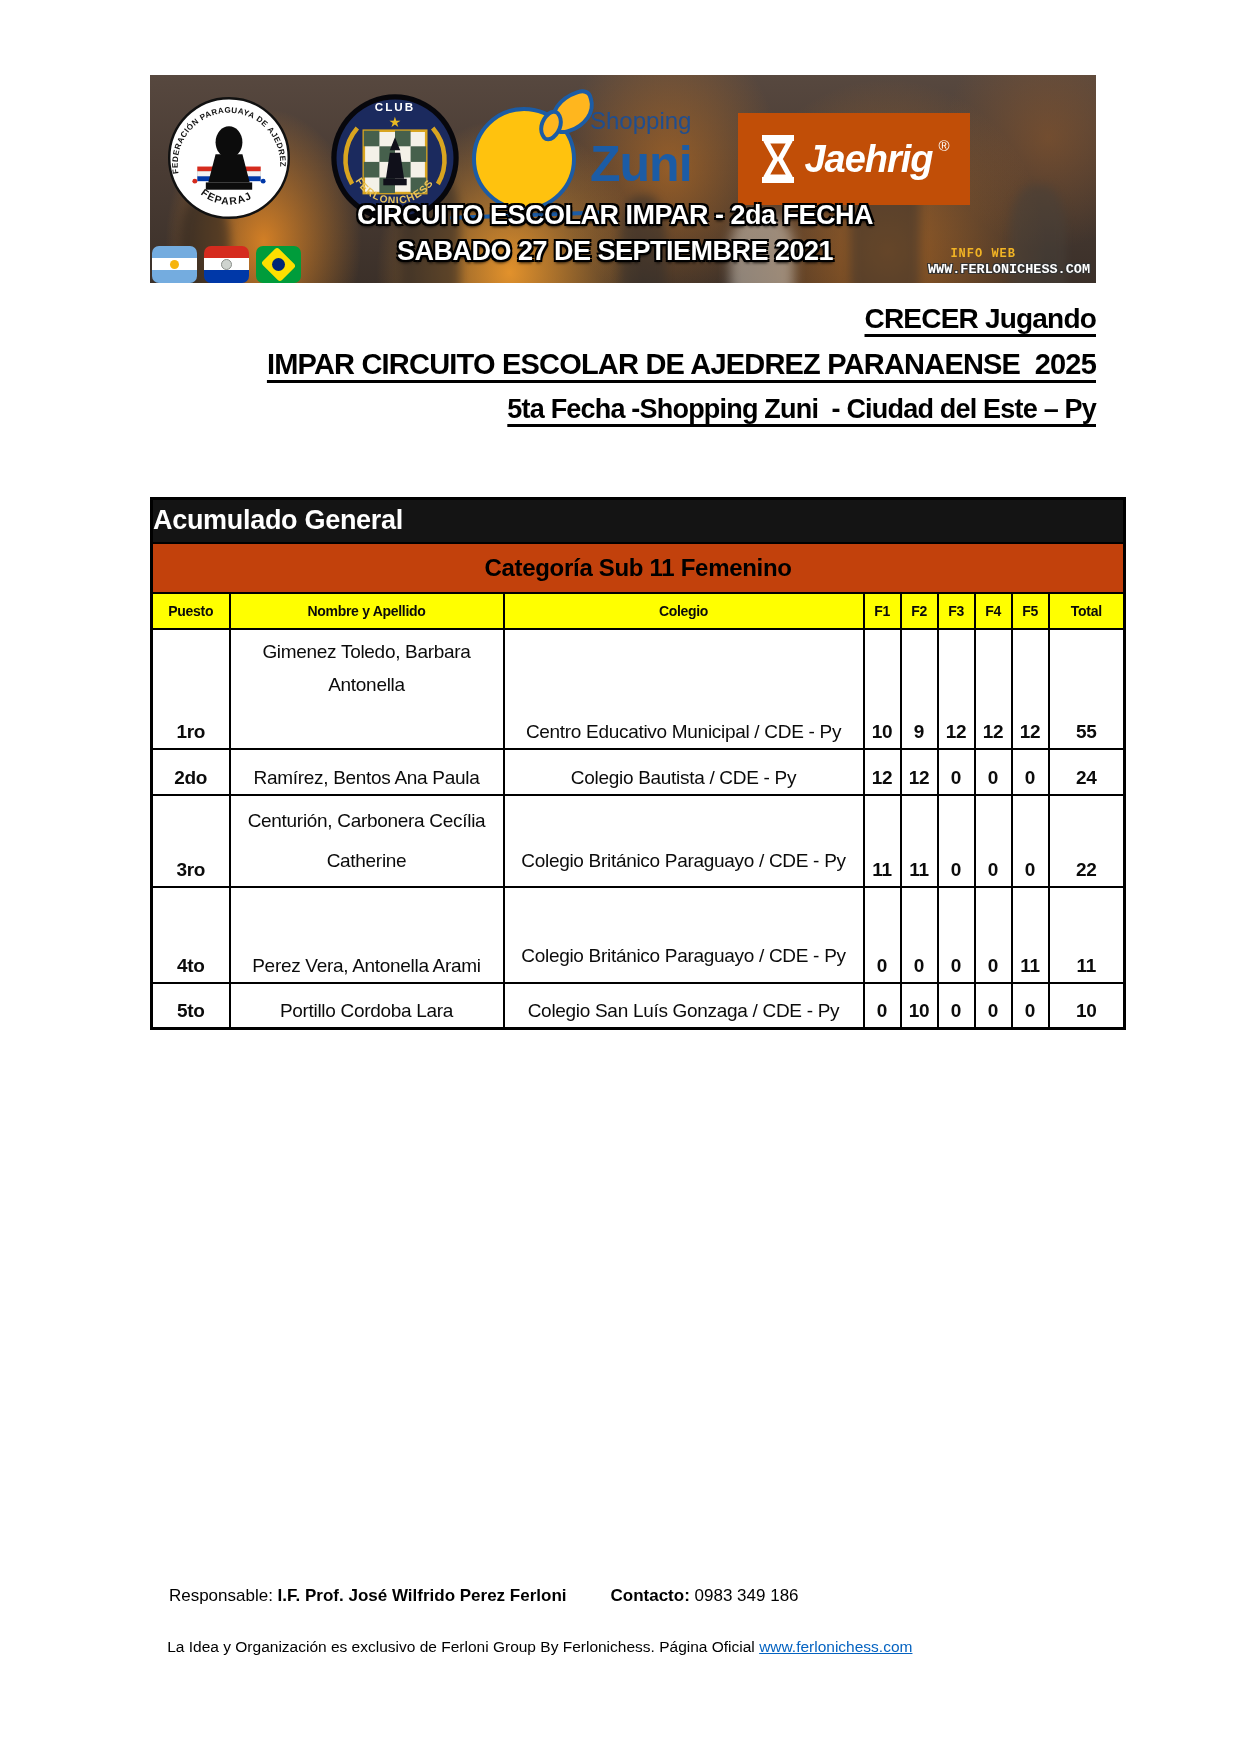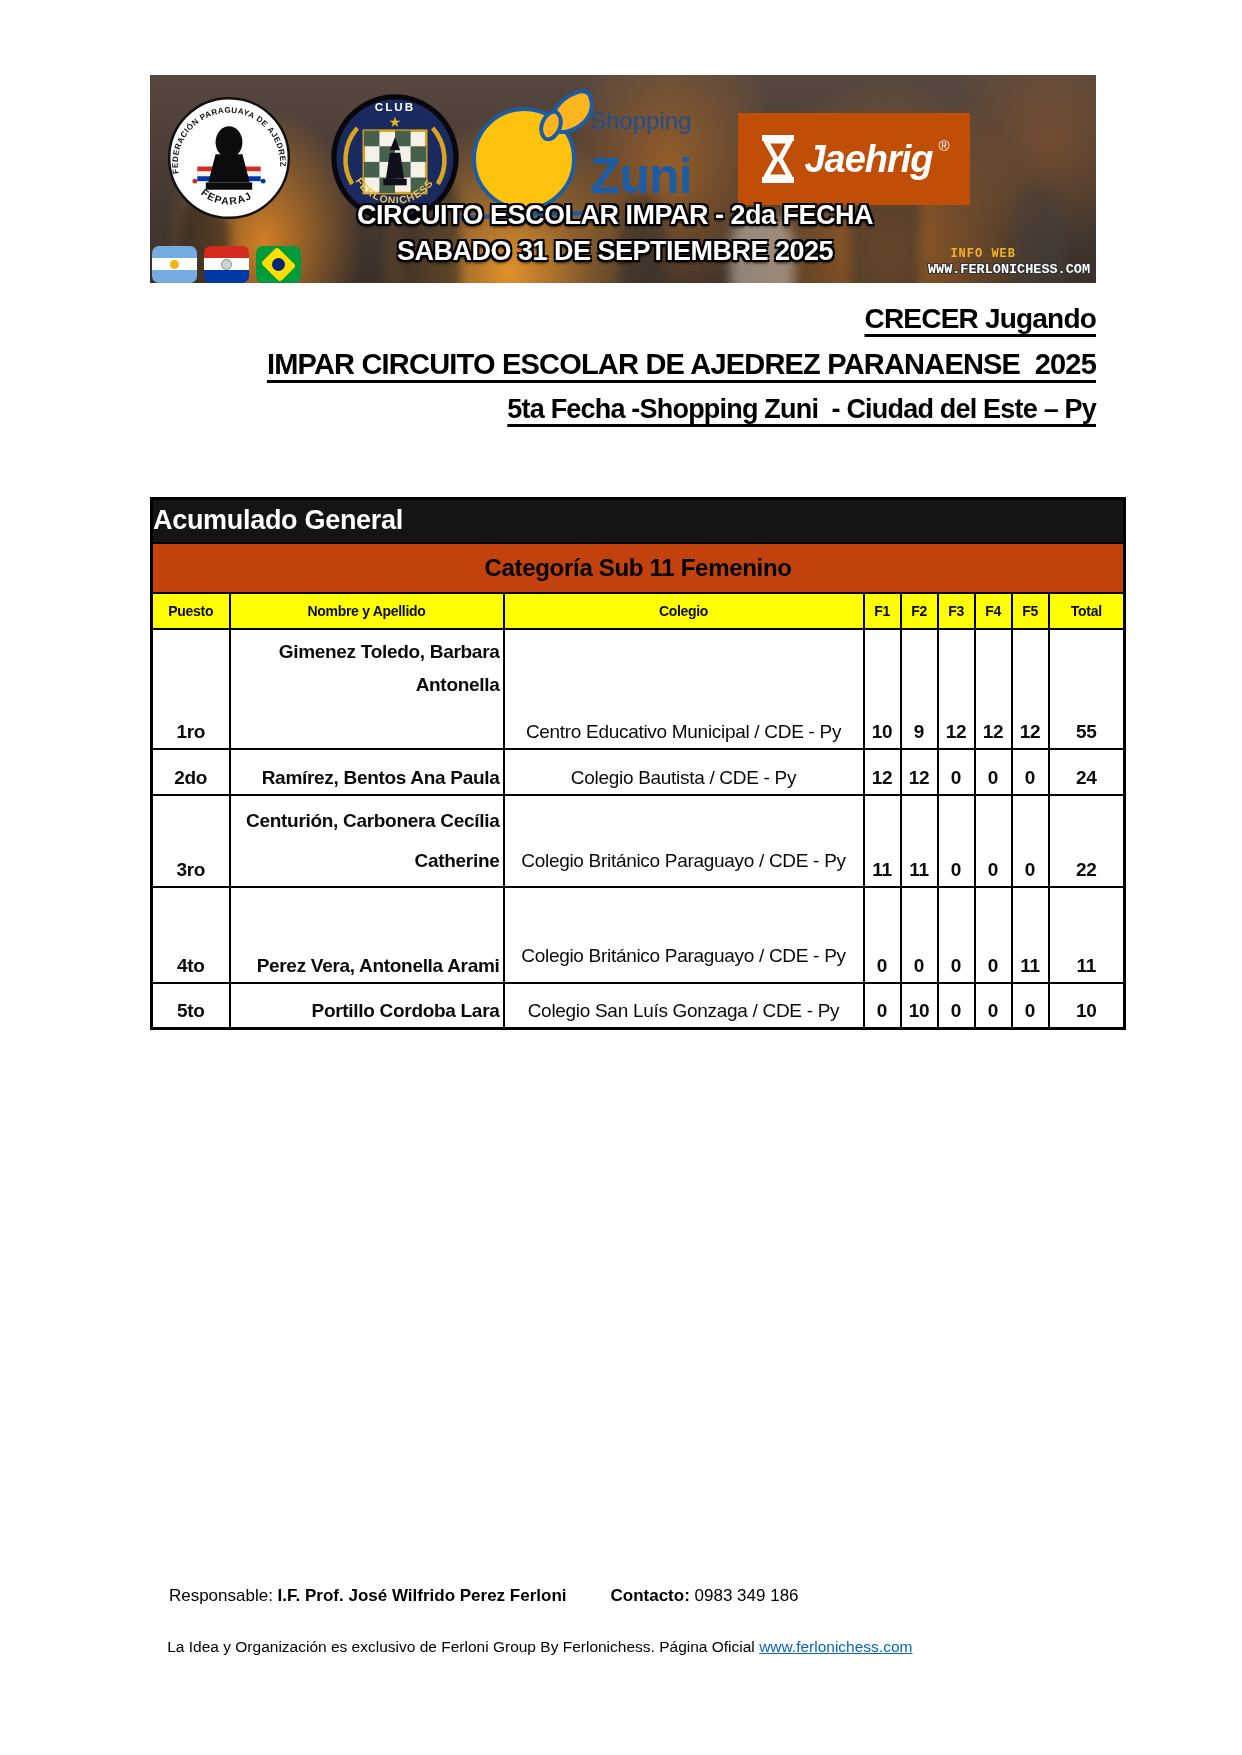--- a/index.html
+++ b/index.html
@@ -33,21 +33,21 @@
 
   .zuni-circle {
     position:absolute; left:322px; top:32px; width:96px; height:96px;
     background:#FFC20E; border:4px solid #1C5CA5; border-radius:50%;
   }
   .zuni-line { position:absolute; left:300px; top:138px; width:158px; height:4px; background:#1C5CA5; transform:rotate(-2deg); border-radius:2px; }
   .zuni-wing1 { position:absolute; left:398px; top:18px; width:40px; height:30px; background:#FFB61E; border:4px solid #1C5CA5; border-radius:75% 25% 70% 30%; transform:rotate(-18deg); }
   .zuni-wing2 { position:absolute; left:386px; top:38px; width:22px; height:17px; background:#FFB61E; border:4px solid #1C5CA5; border-radius:70% 30% 70% 30%; transform:rotate(-40deg); }
   .zuni-text { position:absolute; left:440px; top:34px; line-height:1; }
   .zuni-shopping { font-size:24px; color:#1F4E90; letter-spacing:0; }
-  .zuni-name { font-size:50px; font-weight:800; color:#1C5CA5; letter-spacing:-1px; margin-top:18px; }
+  .zuni-name { font-size:50px; font-weight:800; color:#1C5CA5; letter-spacing:-1px; margin-top:6px; }
 
   .jaehrig {
     position:absolute; left:588px; top:38px; width:232px; height:92px;
     background:#C14E07; display:flex; align-items:center; justify-content:center; gap:6px;
   }
   .jaehrig-name { color:#fff; font-size:38px; font-weight:800; font-style:italic; letter-spacing:-1px; }
   .jaehrig-reg { color:#fff; font-size:15px; position:relative; top:-14px; }
 
   .banner-line { position:absolute; left:0; right:16px; text-align:center; color:#fff; font-weight:800;
     font-size:27px; letter-spacing:-0.5px; white-space:pre-wrap;
@@ -86,21 +86,21 @@
     vertical-align:bottom; padding:0 3px 5px 3px; overflow:hidden; }
   tr.bar-black { height:44px; }
   tr.bar-black td { background:#141414; color:#ffffff; font-size:27px; font-weight:700; 
     vertical-align:middle; padding:0; }
   tr.bar-pink { height:50px; }
   tr.bar-pink td { background:#c2410c; color:#000; font-size:24px; font-weight:700; text-align:center;
     vertical-align:middle; padding:0; }
   tr.head { height:36px; }
   tr.head td { background:#FFFF00; font-weight:700; font-size:14px; text-align:center; vertical-align:middle; padding:0; }
   td.c-puesto { text-align:center; font-weight:700; }
-  td.c-nombre { text-align:right;font-weight:bold; }
+  td.c-nombre { text-align:center; }
   td.c-colegio { text-align:center; padding-left:12px; padding-right:12px; }
   td.c-num { text-align:center; font-weight:700; padding-left:0; padding-right:0; }
   tr.r1 { height:120px; } tr.r2 { height:46px; } tr.r3 { height:92px; } tr.r4 { height:96px; } tr.r5 { height:46px; }
   tr.r1 td.c-nombre { vertical-align:top; padding-top:5px; line-height:1.75; }
   tr.r3 td.c-nombre, tr.r3 td.c-colegio { line-height:2.1; }
   tr.r4 td.c-colegio { line-height:2.2; }
 
   
   .footer-line1 { position:absolute; left:150px; top:1566px; font-size:17px; color:#000; white-space:pre-wrap; }
   .footer-line1 b { font-weight:700; }
@@ -182,21 +182,21 @@
       <svg width="40" height="52" viewBox="0 0 40 52">
         <rect x="4" y="2" width="32" height="6" fill="#fff"></rect>
         <rect x="4" y="44" width="32" height="6" fill="#fff"></rect>
         <path d="M8,8 L32,8 L22,26 L32,44 L8,44 L18,26 Z" fill="none" stroke="#fff" stroke-width="5" stroke-linejoin="round"></path>
       </svg>
       <span class="jaehrig-name">Jaehrig</span>
       <span class="jaehrig-reg">®</span>
     </div>
 
     <div class="banner-line banner-line1">CIRCUITO ESCOLAR IMPAR - 2da FECHA</div>
-    <div class="banner-line banner-line2">SABADO 31 DE SEPTIEMBRE 2025</div>
+    <div class="banner-line banner-line2">SABADO 27 DE SEPTIEMBRE 2021</div>
 
     <div class="flags">
       <div class="flag flag-ar"></div>
       <div class="flag flag-py"></div>
       <div class="flag flag-br"></div>
     </div>
 
     <div class="info-web">INFO WEB</div>
     <div class="banner-site">WWW.FERLONICHESS.COM</div>
   </div>

